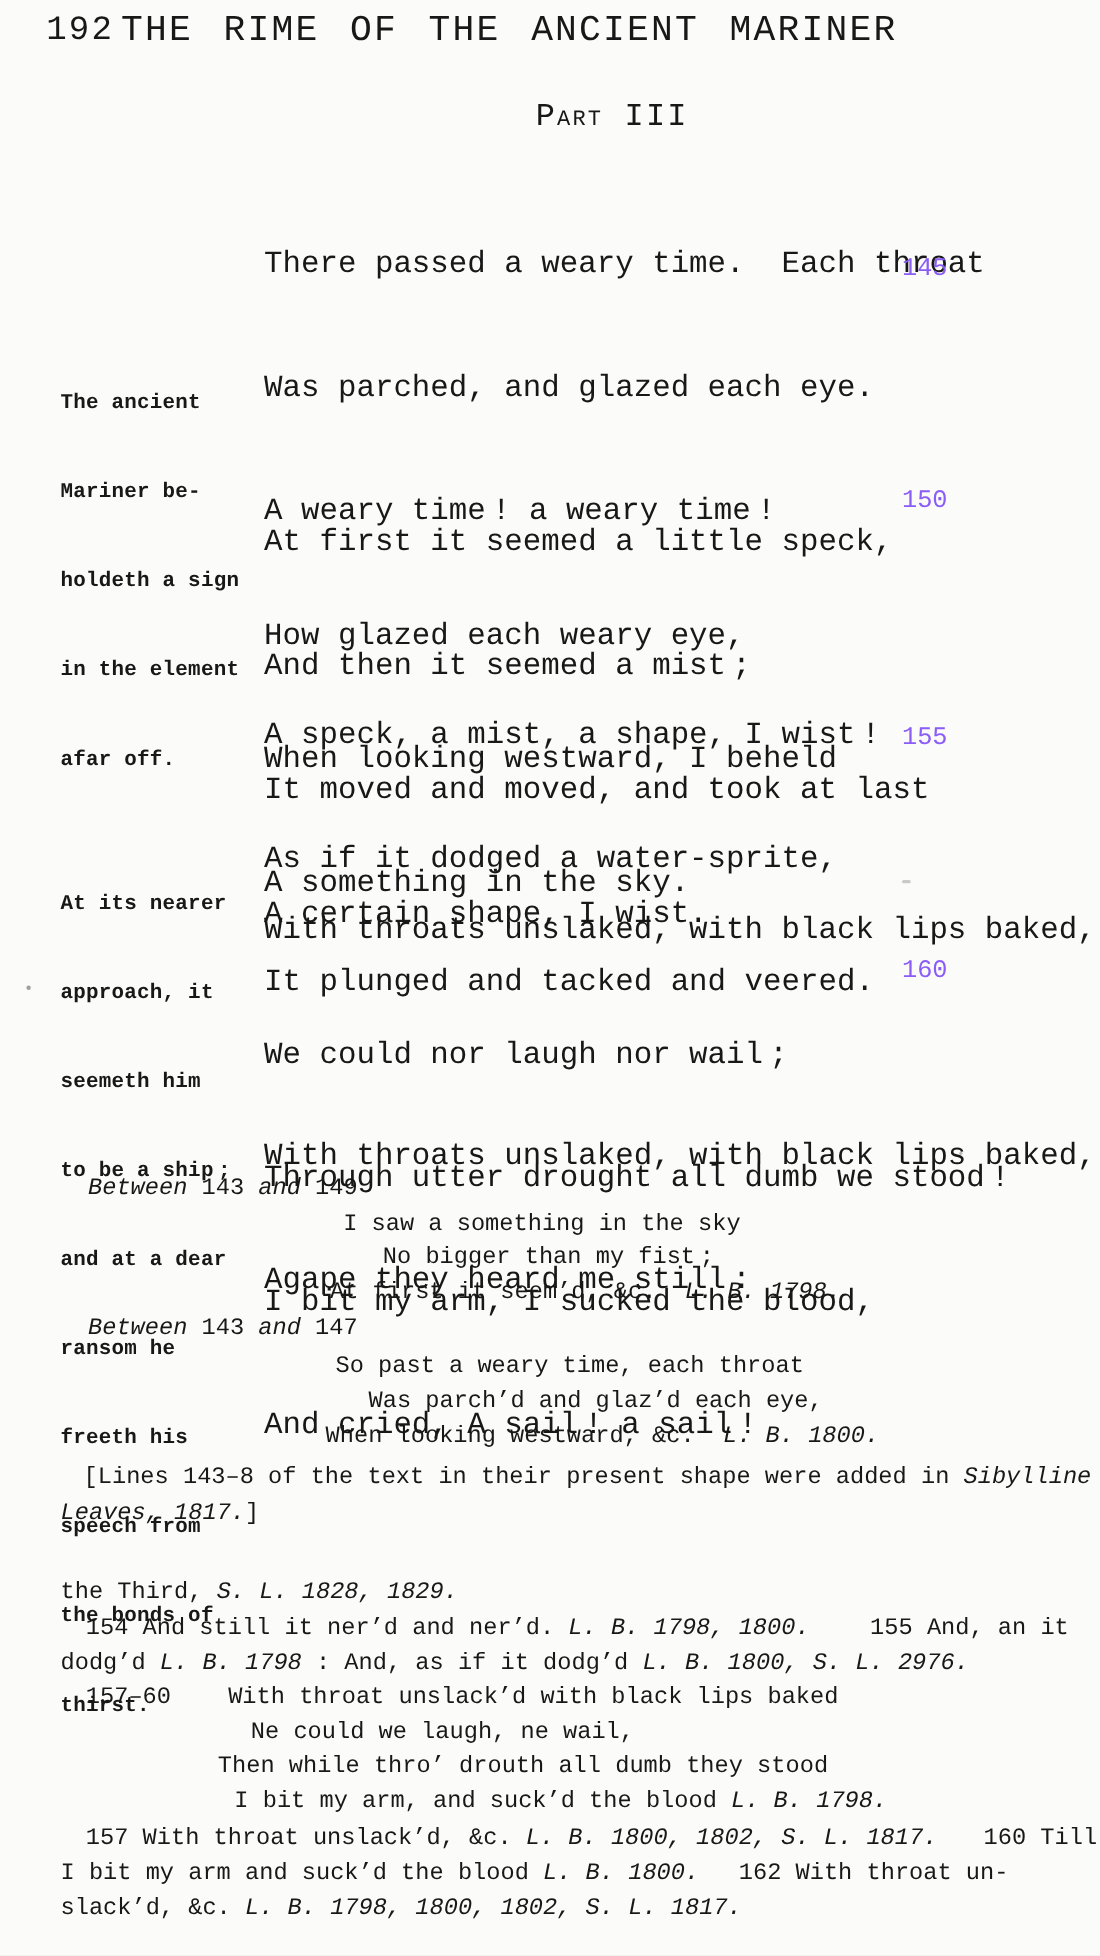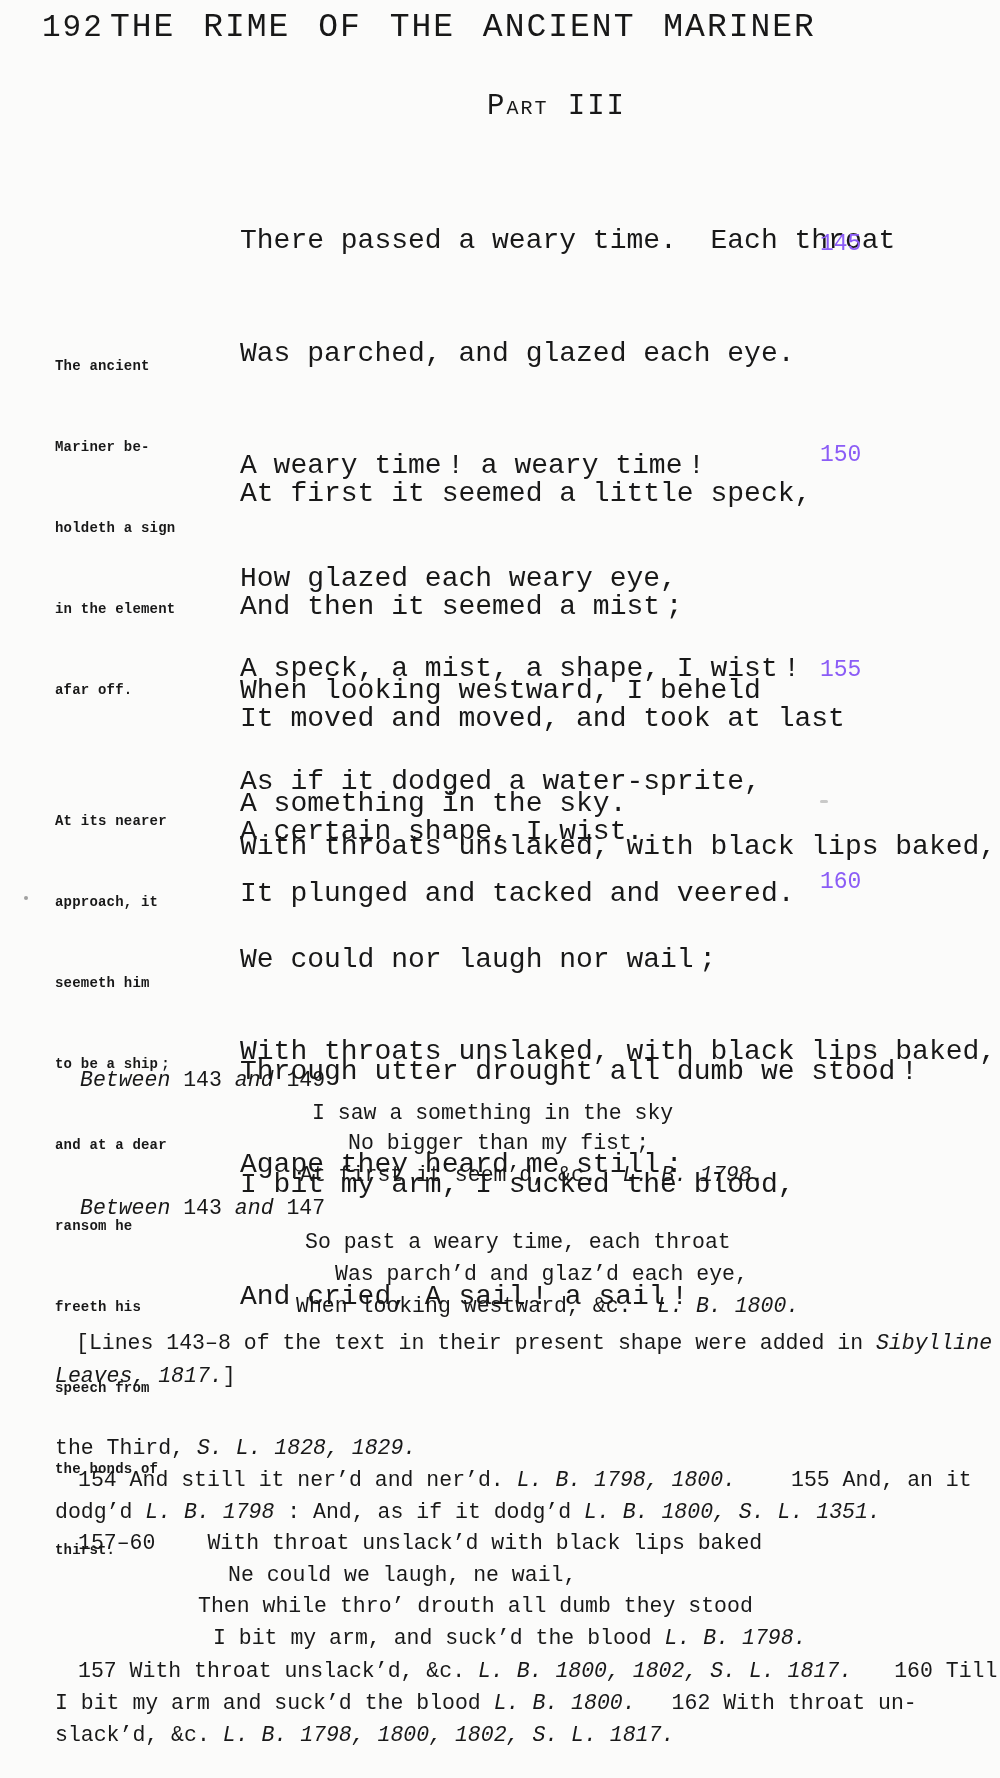--- a/index.html
+++ b/index.html
@@ -13,21 +13,21 @@
   .running-title{position:absolute;left:110px;top:9px;width:800px;
     font-size:33px;letter-spacing:2px;word-spacing:6px;white-space:nowrap;}
   .part-heading{position:absolute;left:487px;top:90px;font-size:29px;
     font-variant:small-caps;letter-spacing:2px;}
   
   .stanza{position:absolute;left:240px;width:720px;font-size:28px;line-height:37.5px;white-space:pre;}
   .s1{top:147px}.s2{top:400px}.s3{top:575px}.s4{top:753px}.s5{top:958px}
   .line-number{position:absolute;left:820px;font-size:23px;line-height:27px;color:#8b5cf6;}
   .n145{top:231px}.n150{top:442px}.n155{top:657px}.n160{top:869px}
   
-  .gloss{position:absolute;left:55px;width:175px;font-size:14px;line-height:27px;
+  .gloss{position:absolute;left:55px;width:175px;font-size:19px;line-height:27px;
     font-weight:bold;letter-spacing:.2px;white-space:pre;}
   .g1{top:299px}.g2{top:754px}
   
   .app-line{position:absolute;font-size:21.5px;line-height:26px;white-space:pre;}
   .app-line .i{font-style:italic;}
   .app-line .sc{font-variant:small-caps;font-weight:bold;}
   .gap{display:inline-block;}
   
   .speck{position:absolute;background:#555;border-radius:50%;}
 </style>
@@ -101,21 +101,21 @@
   <div class="app-line" style="left:348px;top:1130px"><span>No bigger than my fist ;</span></div>
   <div class="app-line" style="left:300px;top:1162px"><span>At first it seem’d, &amp;c.  </span><span class="i">L. B. 1798.</span></div>
   <div class="app-line" style="left:80px;top:1195px"><span class="i">Between </span><span>143 </span><span class="i">and </span><span>147</span></div>
   <div class="app-line" style="left:305px;top:1229px"><span>So past a weary time, each throat</span></div>
   <div class="app-line" style="left:335px;top:1261px"><span>Was parch’d and glaz’d each eye,</span></div>
   <div class="app-line" style="left:296px;top:1293px"><span>When looking westward, &amp;c.  </span><span class="i">L. B. 1800.</span></div>
   <div class="app-line" style="left:76px;top:1330px"><span>[Lines 143–8 of the text in their present shape were added in </span><span class="i">Sibylline</span></div>
   <div class="app-line" style="left:55px;top:1363px"><span class="i">Leaves, 1817.</span><span>]</span></div>
   <div class="app-line" style="left:55px;top:1435px"><span>the Third, </span><span class="i">S. L. 1828, 1829.</span></div>
   <div class="app-line" style="left:78px;top:1467px"><span>154 And still it ner’d and ner’d. </span><span class="i">L. B. 1798, 1800.</span><span class="gap" style="width:55px"></span><span>155 And, an it</span></div>
-  <div class="app-line" style="left:55px;top:1499px"><span>dodg’d </span><span class="i">L. B. 1798</span><span> : And, as if it dodg’d </span><span class="i">L. B. 1800, S. L. 1351.</span></div>
+  <div class="app-line" style="left:55px;top:1499px"><span>dodg’d </span><span class="i">L. B. 1798</span><span> : And, as if it dodg’d </span><span class="i">L. B. 1800, S. L. 2976.</span></div>
   <div class="app-line" style="left:78px;top:1530px"><span>157–60</span><span class="gap" style="width:52px"></span><span>With throat unslack’d with black lips baked</span></div>
   <div class="app-line" style="left:228px;top:1562px"><span>Ne could we laugh, ne wail,</span></div>
   <div class="app-line" style="left:198px;top:1593px"><span>Then while thro’ drouth all dumb they stood</span></div>
   <div class="app-line" style="left:213px;top:1625px"><span>I bit my arm, and suck’d the blood </span><span class="i">L. B. 1798.</span></div>
   <div class="app-line" style="left:78px;top:1658px"><span>157 With throat unslack’d, &amp;c. </span><span class="i">L. B. 1800, 1802, S. L. 1817.</span><span class="gap" style="width:42px"></span><span>160 Till</span></div>
   <div class="app-line" style="left:55px;top:1690px"><span>I bit my arm and suck’d the blood </span><span class="i">L. B. 1800.</span><span class="gap" style="width:36px"></span><span>162 With throat un-</span></div>
   <div class="app-line" style="left:55px;top:1722px"><span>slack’d, &amp;c. </span><span class="i">L. B. 1798, 1800, 1802, S. L. 1817.</span></div>
 
   <div class="speck" style="left:24px;top:896px;width:4px;height:4px;opacity:.55"></div>
   <div class="speck" style="left:820px;top:800px;width:8px;height:3px;opacity:.3;border-radius:2px"></div>

